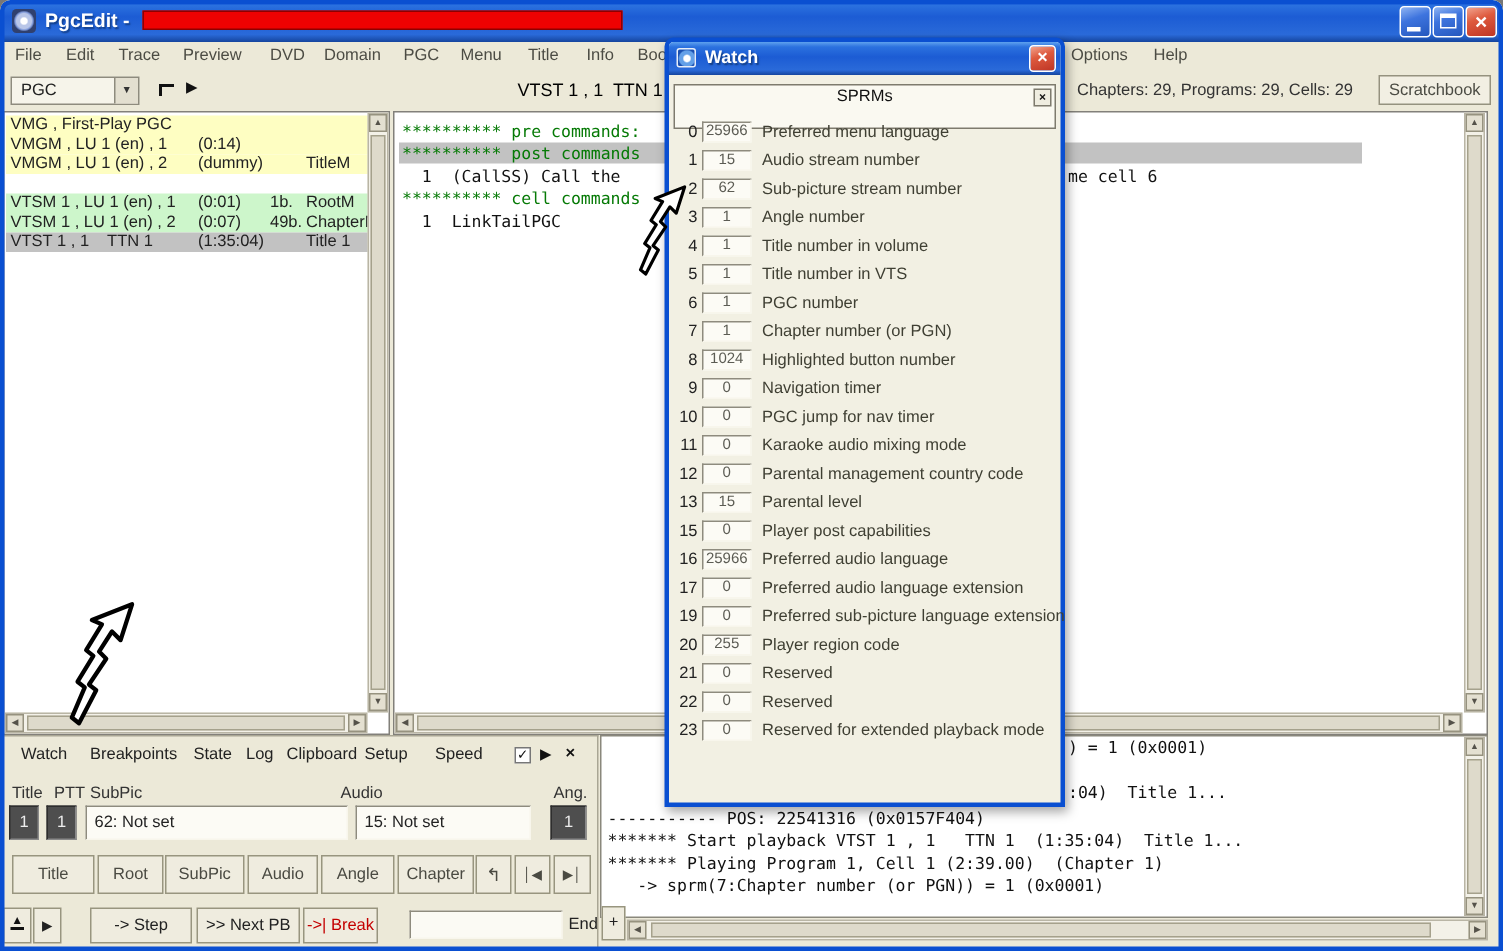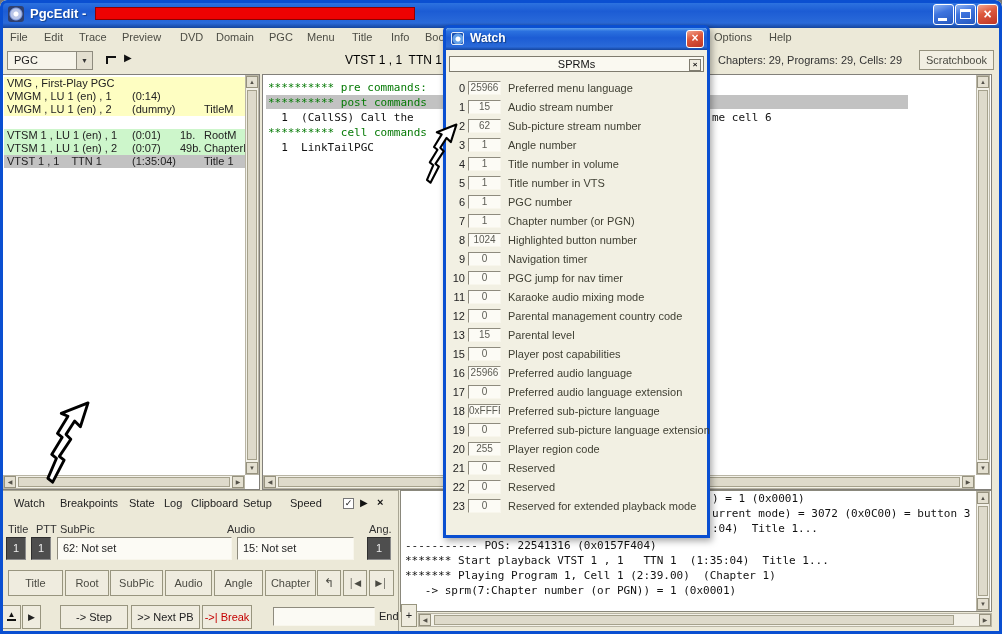--- a/index.html
+++ b/index.html
@@ -95,21 +95,21 @@
   .watch{position:absolute;left:443px;top:25px;width:267px;height:513px;background:#F2F0E3;border:3px solid #0A4FD1;
     border-radius:6px 6px 0 0;z-index:50;box-shadow:2px 3px 7px rgba(0,0,0,.35)}
   .watch-tb{position:absolute;left:0;top:0;right:0;height:22px;border-radius:3px 3px 0 0;
     background:linear-gradient(180deg,#5EA1EE 0%,#2B71DF 15%,#1C5CD4 45%,#2A6AD9 85%,#15459E 100%)}
   .watch-ic{position:absolute;left:5px;top:4px;width:13px;height:13px;border:1px solid #E8EEF8;border-radius:2px;
     background:radial-gradient(circle at 6px 6px,#fff 0 2px,#63A0E8 3px 5px,#1A4FB0 6px)}
   .watch-title{position:absolute;left:24px;top:3px;color:#fff;font-weight:bold;font-size:12px;text-shadow:1px 1px 1px #123E86}
   .watch-close{position:absolute;right:3px;top:2px;width:18px;height:18px;border:1px solid #fff;border-radius:3px;color:#fff;
     background:linear-gradient(160deg,#F2A58F 0%,#DE5A3E 40%,#BE3525 100%);text-align:center;line-height:15px;font-size:12px;font-weight:bold}
   .watch-body{position:absolute;left:0;top:22px;right:0;bottom:0}
-  .sprm-header{position:absolute;left:3px;top:6px;right:3px;height:16px;background:#FAF9F1;border:1px solid #7E7B6E;
+  .sprm-header{position:absolute;left:3px;top:6px;right:3px;height:30px;background:#FAF9F1;border:1px solid #7E7B6E;
     text-align:center;line-height:15px;color:#111}
   .sprm-x{position:absolute;right:2px;top:2px;width:12px;height:12px;border:1px solid #7E7B6E;background:#EFEDE0;
     line-height:10px;font-size:8px;text-align:center;font-weight:bold}
   .sprm-rows{position:absolute;left:4px;top:29px;right:2px}
   .sprm-row{position:relative;height:19px}
   .sprm-i{position:absolute;left:0;top:3px;width:15px;text-align:right;color:#222}
   .sprm-v{position:absolute;left:18px;top:2px;width:33px;height:14px;background:#FCFBF5;border:1px solid;
     border-color:#8E8B7E #F8F6EC #F8F6EC #8E8B7E;text-align:center;line-height:12px;color:#5C5C54;font-size:10px;overflow:hidden}
   .sprm-l{position:absolute;left:58px;top:3px;color:#3F3F33;white-space:pre}
 
@@ -236,21 +236,20 @@
     <span class="sb-b arrD" style="left:0;bottom:0"></span>
   </div>
   <div class="hsb" style="left:263px;top:475px;width:712px">
     <span class="sb-b arrL" style="left:0;top:0"></span>
     <span class="sb-t" style="top:1px;left:14px;right:14px;height:10px"></span>
     <span class="sb-b arrR" style="right:0;top:0"></span>
   </div>
 
   <div class="trace-panel"></div>
   <span class="trace-line" style="left:712px;top:492px">) = 1 (0x0001)</span>
-  <span class="trace-line" style="left:712px;top:507px">urrent mode) = 3072 (0x0C00) = button 3</span>
   <span class="trace-line" style="left:712px;top:522px">:04)  Title 1...</span>
   <span class="trace-line" style="left:405px;top:539px">----------- POS: 22541316 (0x0157F404)</span>
   <span class="trace-line" style="left:405px;top:554px">******* Start playback VTST 1 , 1   TTN 1  (1:35:04)  Title 1...</span>
   <span class="trace-line" style="left:405px;top:569px">******* Playing Program 1, Cell 1 (2:39.00)  (Chapter 1)</span>
   <span class="trace-line" style="left:405px;top:584px">   -&gt; sprm(7:Chapter number (or PGN)) = 1 (0x0001)</span>
   <div class="vsb" style="left:976px;top:491px;height:120px">
     <span class="sb-b arrU" style="left:0;top:0"></span>
     <span class="sb-t" style="left:1px;top:14px;bottom:14px;width:10px"></span>
     <span class="sb-b arrD" style="left:0;bottom:0"></span>
   </div>
@@ -395,25 +394,20 @@
             <span class="sprm-i">16</span>
             <span class="sprm-v">25966</span>
             <span class="sprm-l">Preferred audio language</span>
           </div>
         <div class="sprm-row">
             <span class="sprm-i">17</span>
             <span class="sprm-v">0</span>
             <span class="sprm-l">Preferred audio language extension</span>
           </div>
         <div class="sprm-row">
-            <span class="sprm-i">18</span>
-            <span class="sprm-v">0xFFFF</span>
-            <span class="sprm-l">Preferred sub-picture language</span>
-          </div>
-        <div class="sprm-row">
             <span class="sprm-i">19</span>
             <span class="sprm-v">0</span>
             <span class="sprm-l">Preferred sub-picture language extension</span>
           </div>
         <div class="sprm-row">
             <span class="sprm-i">20</span>
             <span class="sprm-v">255</span>
             <span class="sprm-l">Player region code</span>
           </div>
         <div class="sprm-row">

